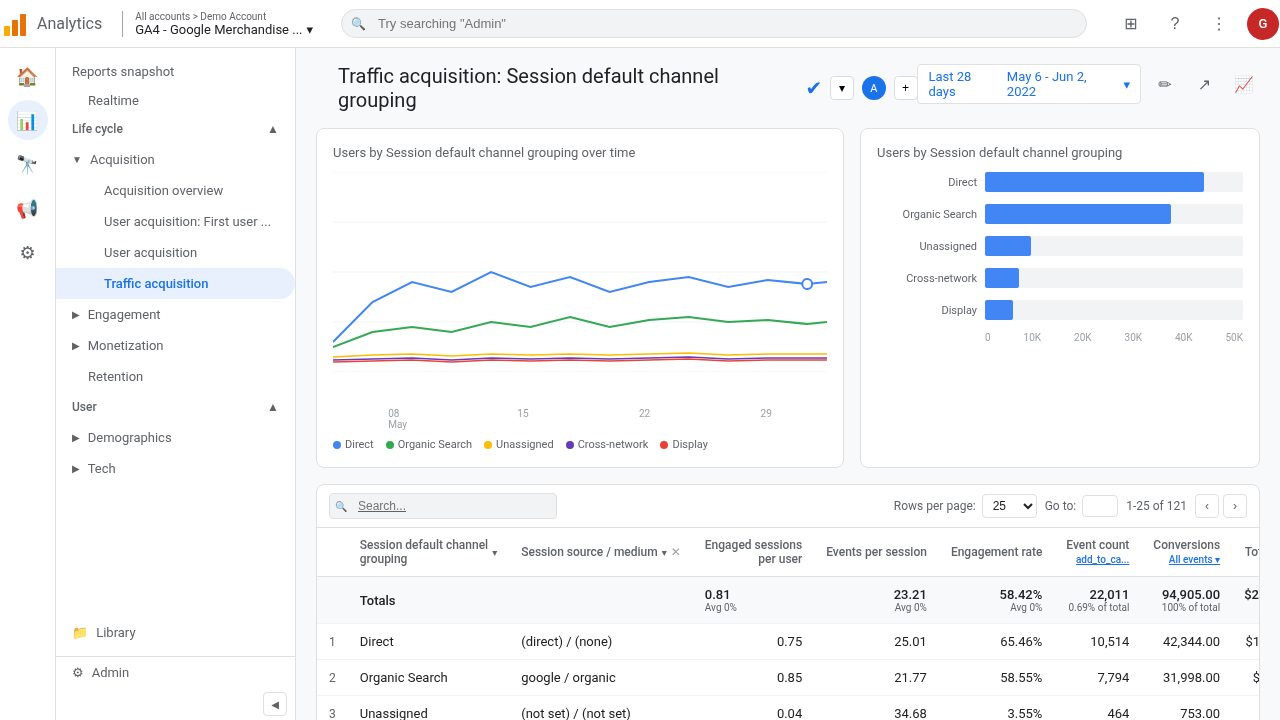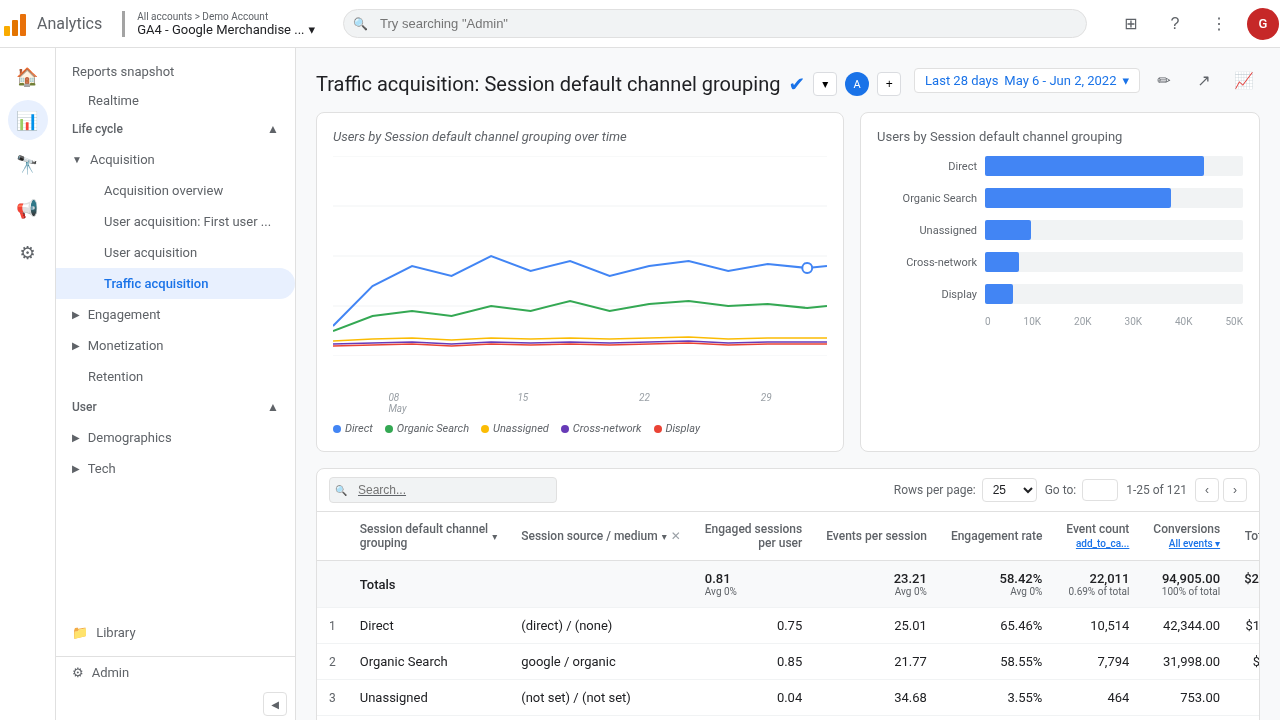--- a/index.html
+++ b/index.html
@@ -3,21 +3,21 @@
   <meta charset="utf-8">
   <style>
     * { box-sizing: border-box; margin: 0; padding: 0; }
     body { font-family: 'Google Sans', Roboto, Arial, sans-serif; font-size: 13px; background: #f8f9fa; color: #202124; overflow: hidden; width: 1280px; height: 720px; }
 
     
     .topbar { display: flex; align-items: center; height: 48px; background: #fff; border-bottom: 1px solid #e0e0e0; padding: 0 1px; gap: 8px; }
     .logo-area { display: flex; align-items: center; gap: 8px; }
     .logo-icon { width: 28px; height: 28px; }
     .logo-text { font-size: 16px; color: #5f6368; font-weight: 400; }
-    .account-selector { display: flex; flex-direction: column; margin-left: 12px; border-left: 3px solid #a3a3a3; padding-left: 12px; }
+    .account-selector { display: flex; flex-direction: column; margin-left: 12px; border-left: 1px solid #a3a3a3; padding-left: 12px; }
     .account-path { font-size: 10px; color: #5f6368; }
     .account-name { font-size: 13px; color: #202124; display: flex; align-items: center; gap: 4px; cursor: pointer; }
     .search-bar { flex: 1; margin: 0 20px; }
     .search-bar input { width: 100%; border: 1px solid #e0e0e0; border-radius: 24px; padding: 6px 16px 6px 36px; font-size: 13px; background: #f1f3f4; color: #5f6368; outline: none; }
     .search-wrapper { position: relative; }
     .search-wrapper::before { content: "🔍"; position: absolute; left: 10px; top: 50%; transform: translateY(-50%); font-size: 12px; }
     .topbar-actions { display: flex; align-items: center; gap: 12px; margin-left: auto; }
     .icon-btn { width: 32px; height: 32px; border-radius: 50%; display: flex; align-items: center; justify-content: center; cursor: pointer; color: #5f6368; font-size: 16px; border: none; background: transparent; }
     .avatar { width: 32px; height: 32px; border-radius: 50%; background: #c62828; color: white; display: flex; align-items: center; justify-content: center; font-size: 13px; font-weight: 500; }
 
@@ -37,30 +37,30 @@
     .sidebar-item.sub { padding-left: 48px; }
     .sidebar-group-header { display: flex; align-items: center; padding: 8px 16px; font-size: 13px; color: #5f6368; cursor: pointer; }
     .sidebar-group-header .arrow { margin-right: 8px; font-size: 10px; }
     .reports-snapshot { padding: 8px 16px; font-size: 13px; color: #5f6368; cursor: pointer; }
     .realtime { padding: 6px 16px 6px 32px; font-size: 13px; color: #5f6368; cursor: pointer; }
     .section-label { padding: 8px 16px; font-size: 12px; color: #5f6368; font-weight: 500; display: flex; align-items: center; justify-content: space-between; cursor: pointer; }
     .settings-item { padding: 8px 16px; font-size: 13px; color: #5f6368; cursor: pointer; display: flex; align-items: center; gap: 8px; }
 
     
     .main-content { flex: 1; overflow-y: auto; padding: 16px 20px; background: #f8f9fa; }
-    .page-header { display: flex; align-items: flex-end; justify-content: space-between; margin-bottom: 16px; }
+    .page-header { display: flex; align-items: flex-start; justify-content: space-between; margin-bottom: 16px; margin-left: 22px; }
     .page-title { font-size: 20px; color: #202124; font-weight: 400; display: flex; align-items: center; gap: 8px; }
     .page-title-actions { display: flex; align-items: center; gap: 8px; }
     .date-range { display: flex; align-items: center; gap: 6px; font-size: 13px; color: #1a73e8; cursor: pointer; background: #fff; border: 1px solid #e0e0e0; border-radius: 4px; padding: 4px 10px; }
     .header-action-btn { width: 32px; height: 32px; border-radius: 4px; display: flex; align-items: center; justify-content: center; cursor: pointer; color: #5f6368; font-size: 16px; border: none; background: transparent; }
 
     
     .charts-row { display: flex; gap: 16px; margin-bottom: 16px; }
     .chart-card { background: #fff; border-radius: 8px; padding: 16px; border: 1px solid #e0e0e0; }
-    .chart-card.line-chart { flex: 1; font-style: italic; }
+    .chart-card.line-chart { flex: 1; }
     .chart-card.bar-chart { width: 400px; }
     .chart-title { font-size: 13px; color: #5f6368; margin-bottom: 12px; }
 
     
     .line-chart-area { position: relative; height: 220px; }
     .x-axis { display: flex; justify-content: space-around; font-size: 10px; color: #9aa0a6; margin-top: 16px; }
     .chart-legend { display: flex; gap: 12px; flex-wrap: wrap; margin-top: 8px; }
     .legend-item { display: flex; align-items: center; gap: 4px; font-size: 11px; color: #5f6368; }
     .legend-dot { width: 8px; height: 8px; border-radius: 50%; }
 

